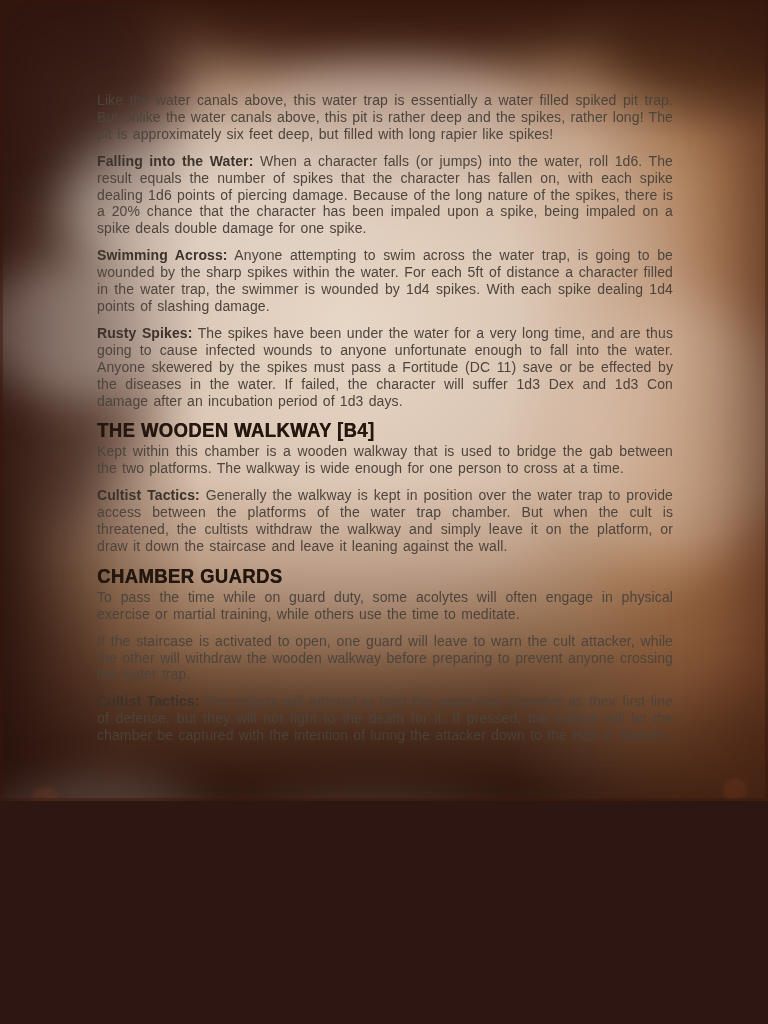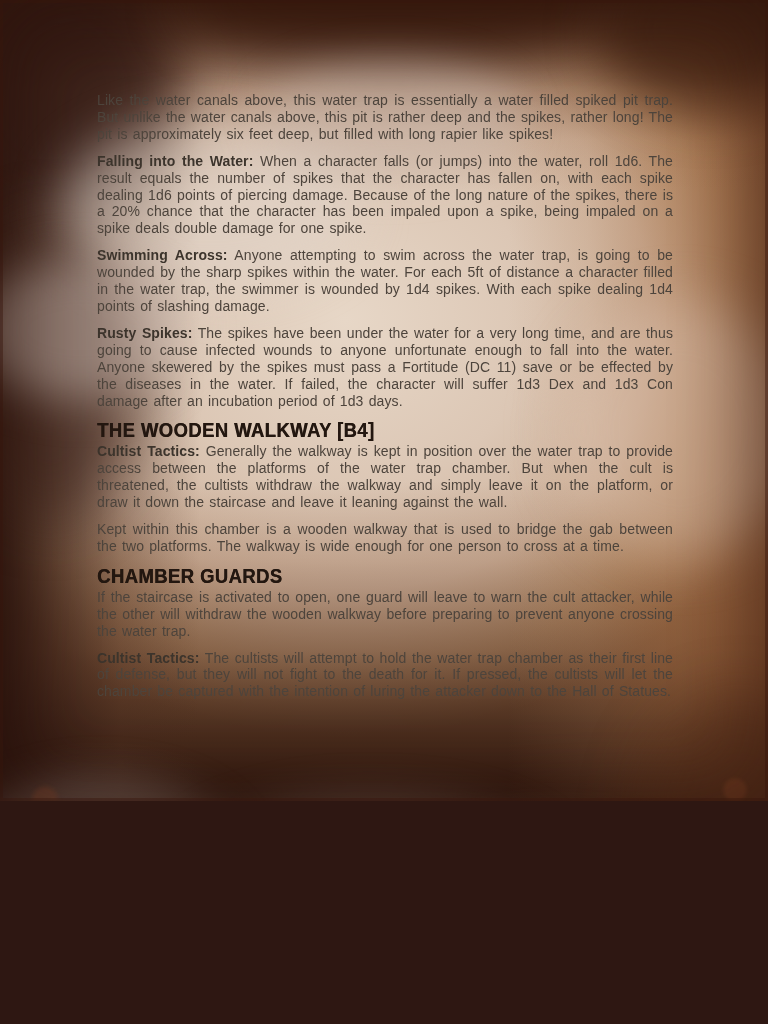--- a/index.html
+++ b/index.html
@@ -133,27 +133,28 @@
     <p><span>Like the water canals above, this water trap is essentially a water filled spiked pit trap. But unlike the water canals above, this pit is rather deep and the spikes, rather long! The pit is approximately six feet deep, but filled with long rapier like spikes!</span></p>
 
     <p><b>Falling into the Water:</b><span> When a character falls (or jumps) into the water, roll 1d6. The result equals the number of spikes that the character has fallen on, with each spike dealing 1d6 points of piercing damage. Because of the long nature of the spikes, there is a 20% chance that the character has been impaled upon a spike, being impaled on a spike deals double damage for one spike.</span></p>
 
     <p><b>Swimming Across:</b><span> Anyone attempting to swim across the water trap, is going to be wounded by the sharp spikes within the water. For each 5ft of distance a character filled in the water trap, the swimmer is wounded by 1d4 spikes. With each spike dealing 1d4 points of slashing damage.</span></p>
 
     <p><b>Rusty Spikes:</b><span> The spikes have been under the water for a very long time, and are thus going to cause infected wounds to anyone unfortunate enough to fall into the water. Anyone skewered by the spikes must pass a Fortitude (DC 11) save or be effected by the diseases in the water. If failed, the character will suffer 1d3 Dex and 1d3 Con damage after an incubation period of 1d3 days.</span></p>
 
     <span class="heading">THE WOODEN WALKWAY [B4]</span>
 
+    <p><span>Kept within this chamber is a wooden walkway that is used to bridge the gab between the two platforms. The walkway is wide enough for one person to cross at a time.</span></p>
+
     <p><b>Cultist Tactics:</b><span> Generally the walkway is kept in position over the water trap to provide access between the platforms of the water trap chamber. But when the cult is threatened, the cultists withdraw the walkway and simply leave it on the platform, or draw it down the staircase and leave it leaning against the wall.</span></p>
-
-    <p><span>Kept within this chamber is a wooden walkway that is used to bridge the gab between the two platforms. The walkway is wide enough for one person to cross at a time.</span></p>
 
     <span class="heading">CHAMBER GUARDS</span>
 
 
+    <p><span>To pass the time while on guard duty, some acolytes will often engage in physical exercise or martial training, while others use the time to meditate.</span></p>
 
     <p><span>If the staircase is activated to open, one guard will leave to warn the cult attacker, while the other will withdraw the wooden walkway before preparing to prevent anyone crossing the water trap.</span></p>
 
     <p><b>Cultist Tactics:</b><span> The cultists will attempt to hold the water trap chamber as their first line of defense, but they will not fight to the death for it. If pressed, the cultists will let the chamber be captured with the intention of luring the attacker down to the Hall of Statues.</span></p>
 
   </div>
 
 
   <div class="vignette"></div>
 </div>

